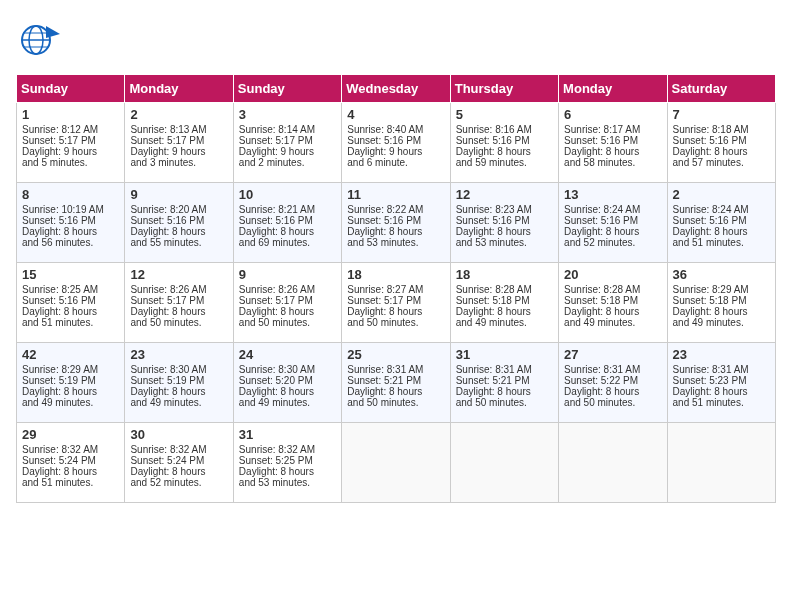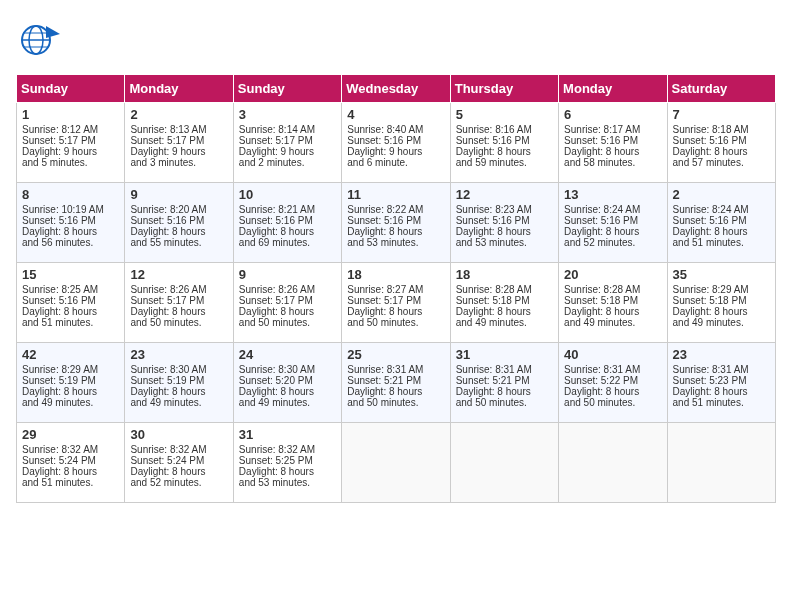--- a/index.html
+++ b/index.html
@@ -260,21 +260,21 @@
           <div>and 49 minutes.</div>
         </td>
         <td>
           <span class="day-num">20</span>
           <div>Sunrise: 8:28 AM</div>
           <div>Sunset: 5:18 PM</div>
           <div>Daylight: 8 hours</div>
           <div>and 49 minutes.</div>
         </td>
         <td>
-          <span class="day-num">35</span>
+          <span class="day-num">36</span>
           <div>Sunrise: 8:29 AM</div>
           <div>Sunset: 5:18 PM</div>
           <div>Daylight: 8 hours</div>
           <div>and 49 minutes.</div>
         </td>
       </tr>
       <tr>
         <td>
           <span class="day-num">42</span>
           <div>Sunrise: 8:29 AM</div>
@@ -304,21 +304,21 @@
           <div>and 50 minutes.</div>
         </td>
         <td>
           <span class="day-num">31</span>
           <div>Sunrise: 8:31 AM</div>
           <div>Sunset: 5:21 PM</div>
           <div>Daylight: 8 hours</div>
           <div>and 50 minutes.</div>
         </td>
         <td>
-          <span class="day-num">40</span>
+          <span class="day-num">27</span>
           <div>Sunrise: 8:31 AM</div>
           <div>Sunset: 5:22 PM</div>
           <div>Daylight: 8 hours</div>
           <div>and 50 minutes.</div>
         </td>
         <td>
           <span class="day-num">23</span>
           <div>Sunrise: 8:31 AM</div>
           <div>Sunset: 5:23 PM</div>
           <div>Daylight: 8 hours</div>

